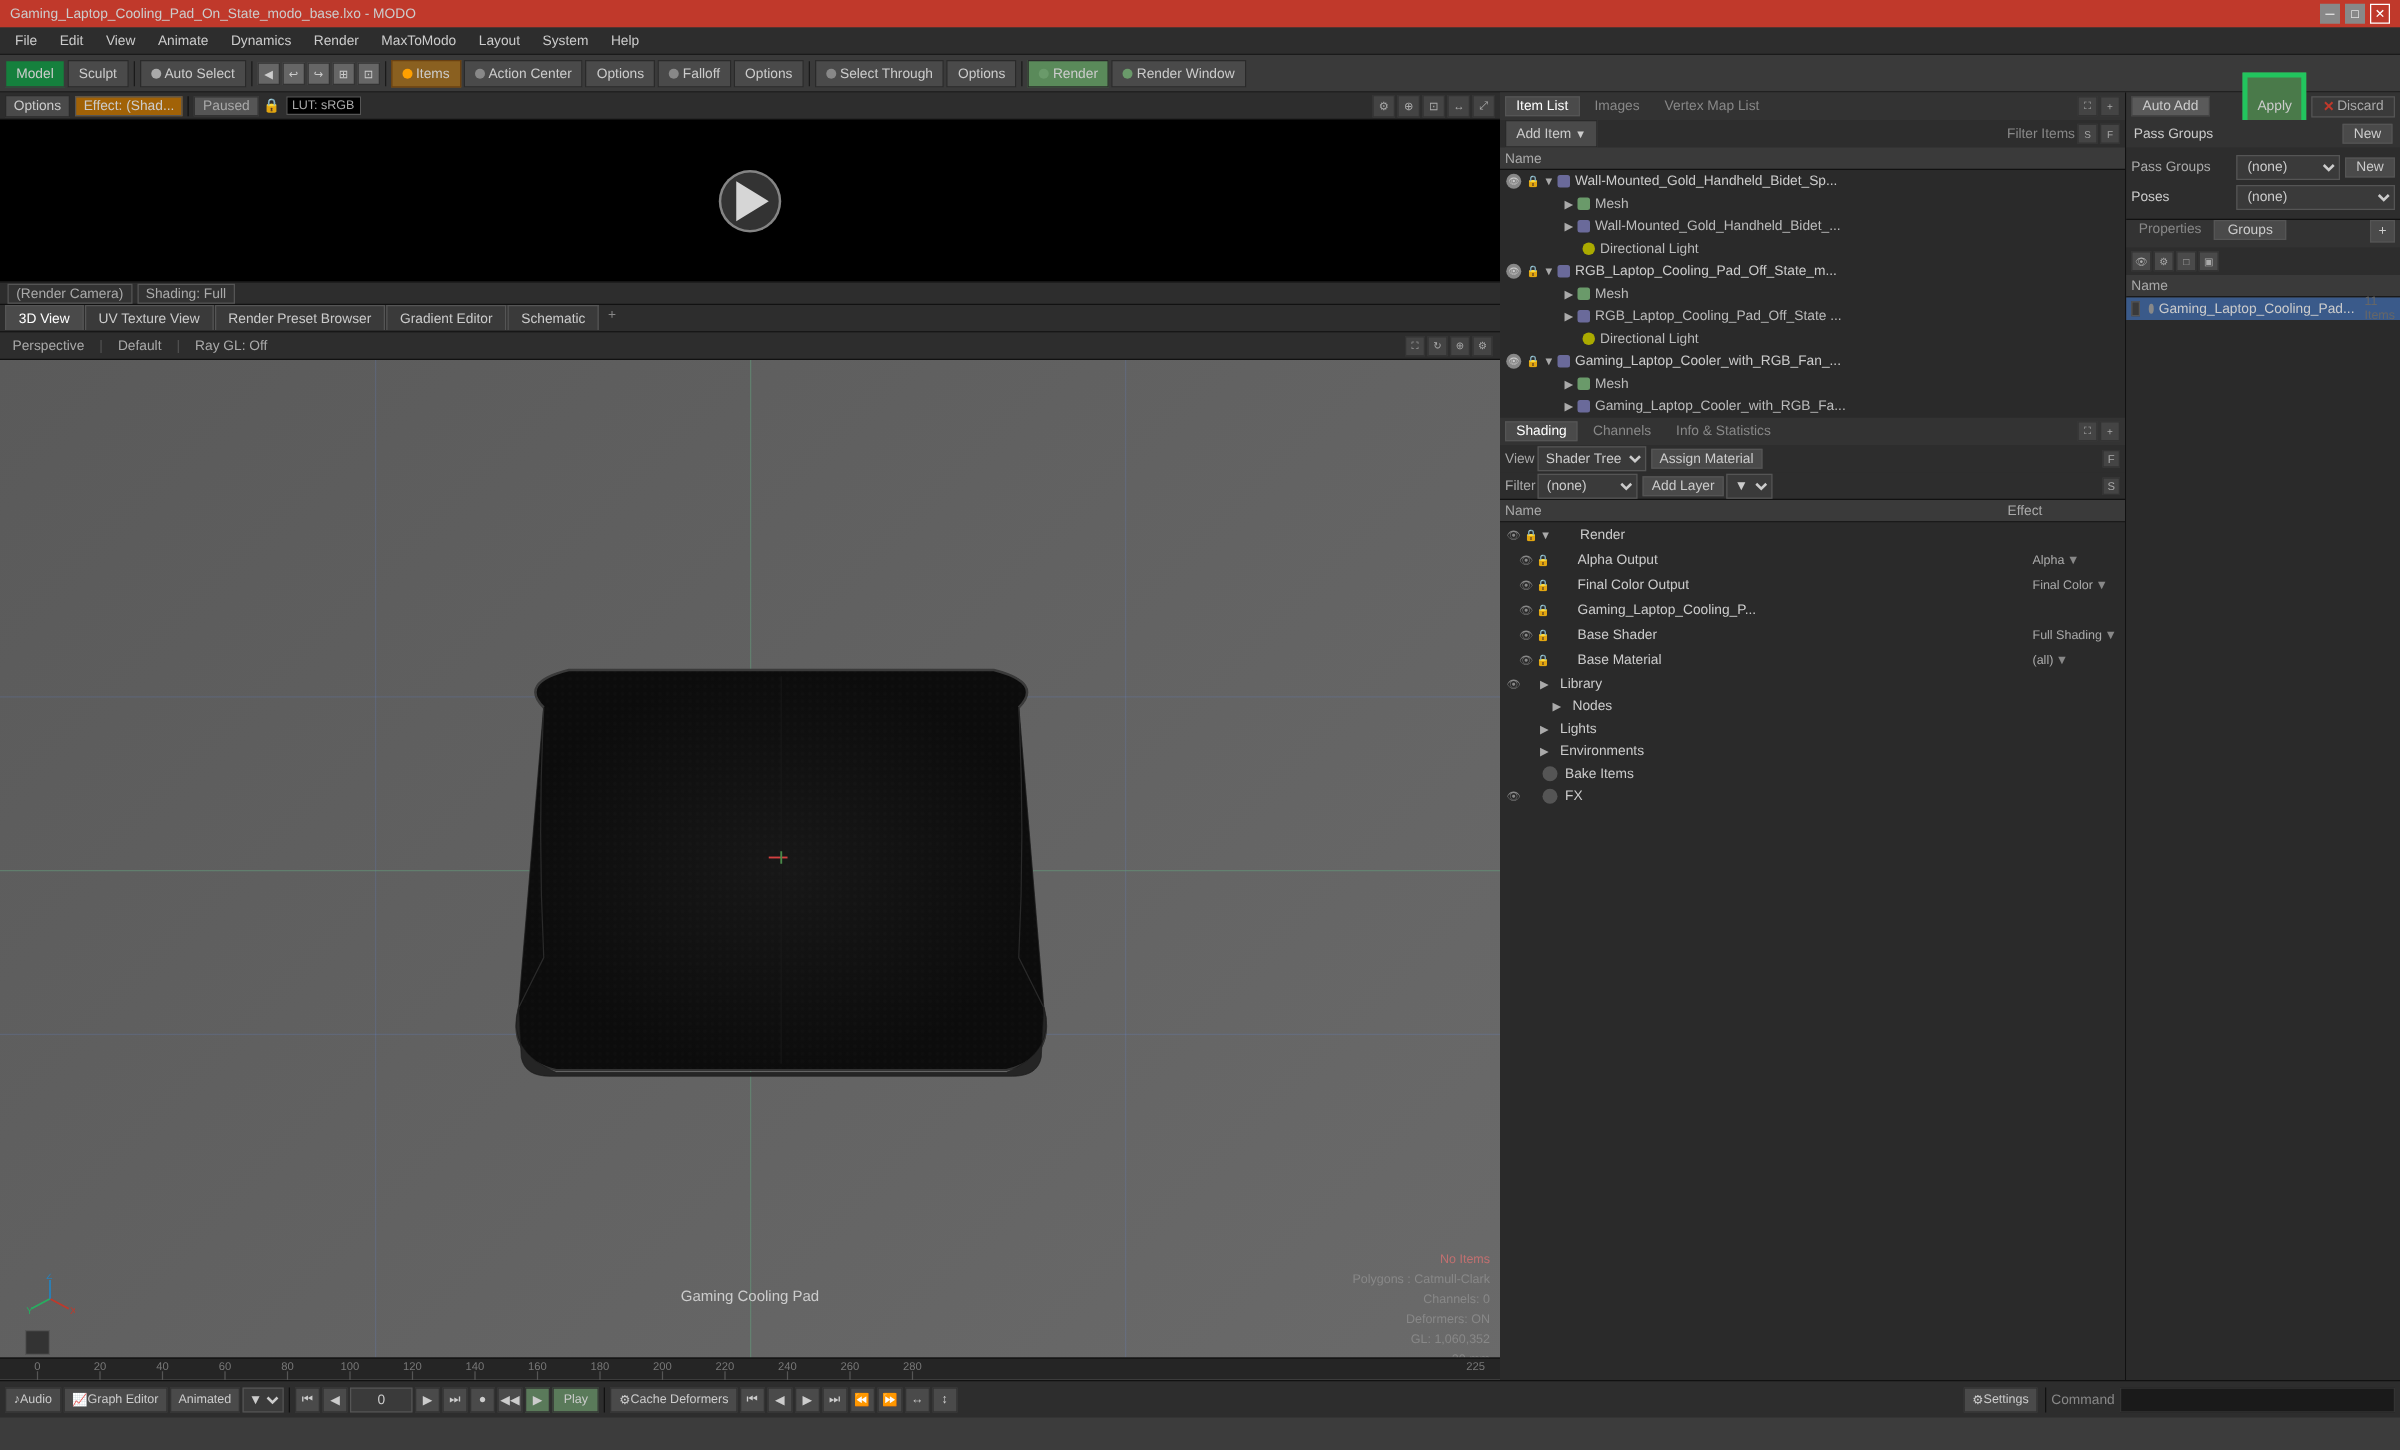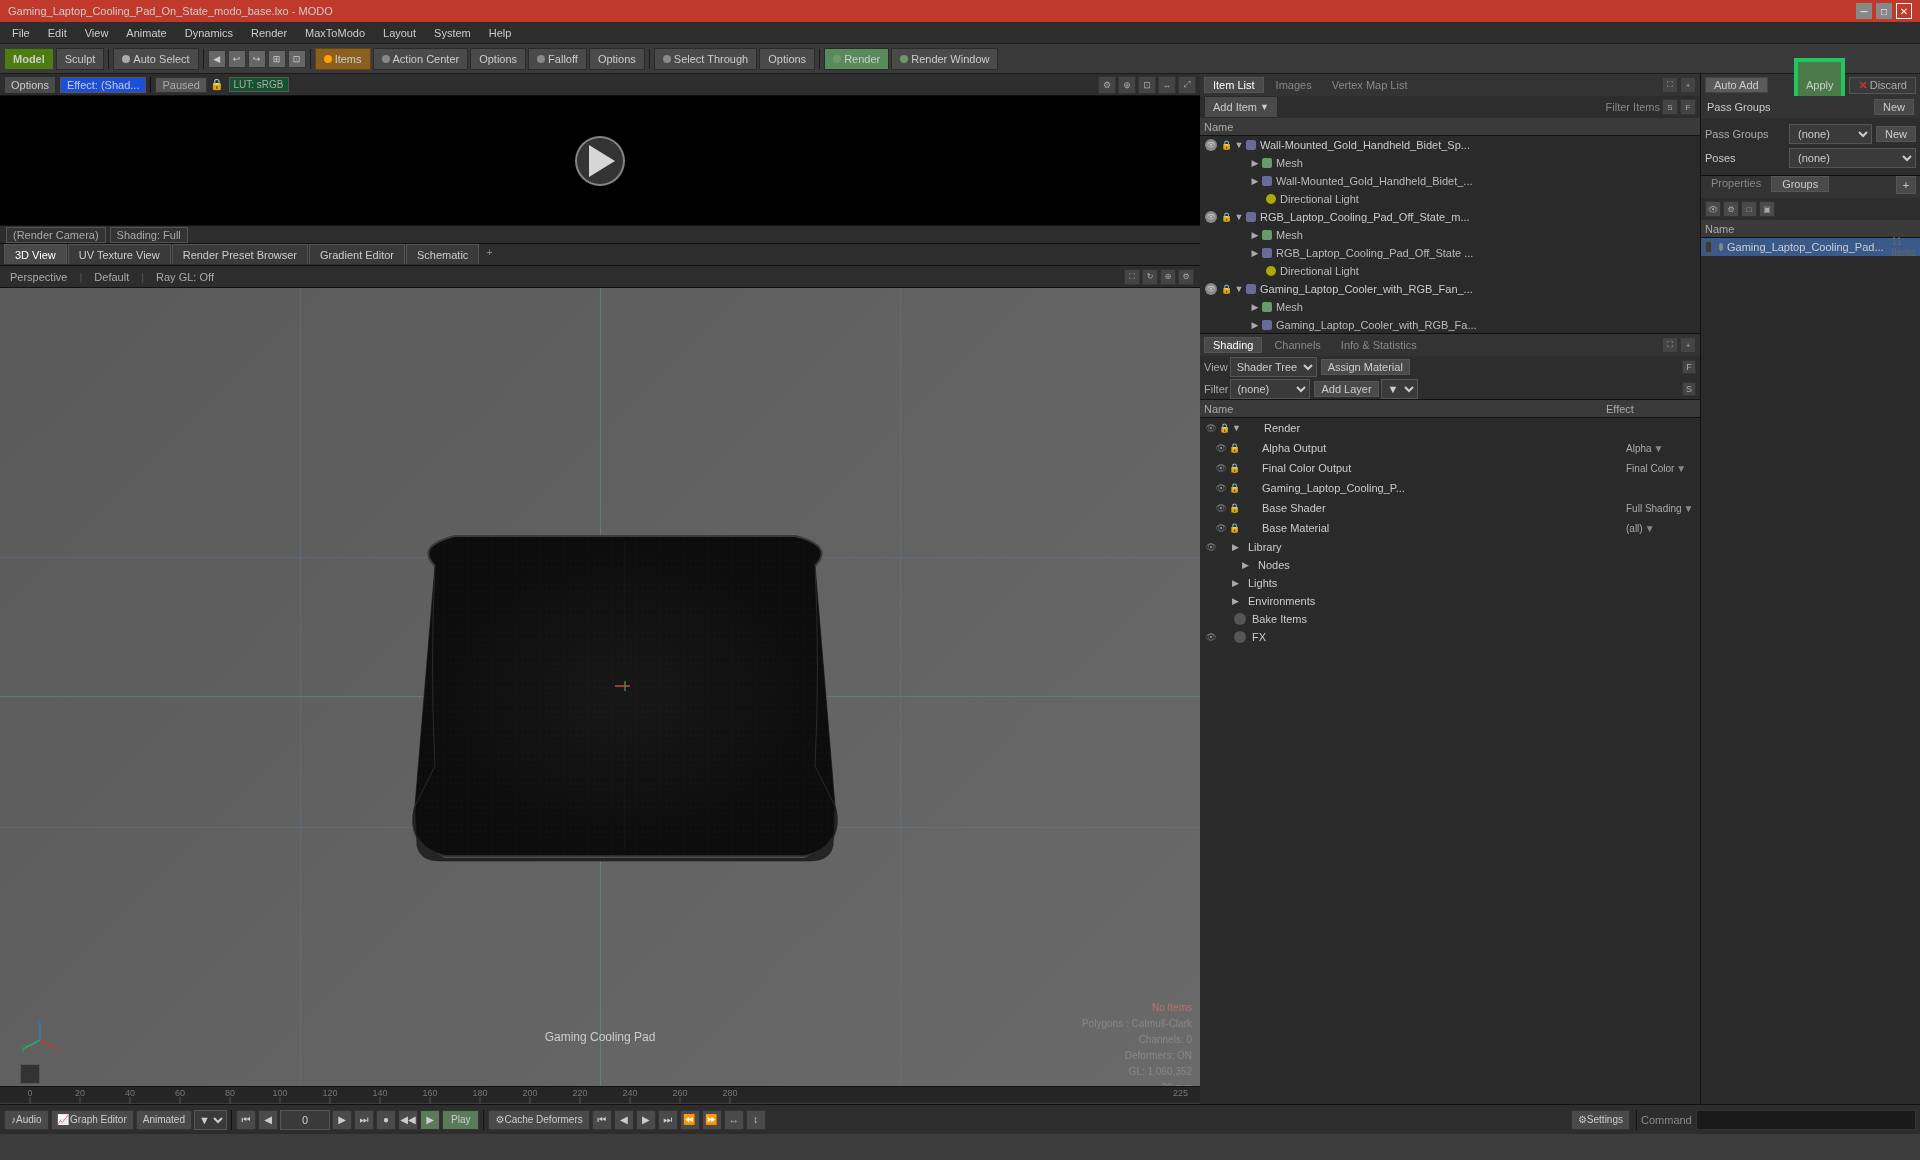--- a/index.html
+++ b/index.html
@@ -13,21 +13,21 @@
     .title-btn.maximize { background: #888; color: white; }
     .title-btn.close { background: #c0392b; color: white; border: 1px solid #fff; }
 
     
     #menu-bar { width: 100%; height: 22px; background: #2d2d2d; display: flex; align-items: center; padding: 0 4px; gap: 2px; border-bottom: 1px solid #1a1a1a; }
     .menu-item { color: #ccc; font-size: 11px; padding: 2px 8px; cursor: pointer; }
 
     
     #toolbar { width: 100%; height: 30px; background: #3a3a3a; display: flex; align-items: center; padding: 0 4px; gap: 2px; border-bottom: 1px solid #1a1a1a; }
     .toolbar-btn { background: #4a4a4a; border: 1px solid #2a2a2a; color: #ccc; padding: 2px 8px; font-size: 11px; cursor: pointer; height: 22px; display: flex; align-items: center; gap: 3px; }
-    .toolbar-btn.active { background: #4d7c0f; border-color: #3a3a3a; font-weight: bold; }
+    .toolbar-btn.active { background: #15803d; border-color: #3a3a3a; }
     .toolbar-btn.orange { background: #8a6020; border-color: #6a4010; }
     .toolbar-btn.highlight { background: #5a8a5a; }
     .toolbar-sep { width: 1px; height: 20px; background: #1a1a1a; margin: 0 2px; }
     .toolbar-icon { width: 18px; height: 18px; background: #666; border: 1px solid #333; cursor: pointer; display: flex; align-items: center; justify-content: center; font-size: 9px; }
 
     
     #preview-panel { height: 170px; background: #1a1a1a; border-bottom: 1px solid #111; display: flex; flex-direction: column; }
     #preview-toolbar { height: 22px; background: #2d2d2d; display: flex; align-items: center; padding: 0 4px; gap: 4px; border-bottom: 1px solid #111; }
     #preview-content { flex: 1; display: flex; align-items: center; justify-content: center; background: #000; }
     .play-btn { width: 50px; height: 50px; background: rgba(255,255,255,0.2); border-radius: 50%; display: flex; align-items: center; justify-content: center; border: 2px solid rgba(255,255,255,0.4); }
@@ -94,21 +94,21 @@
     .sec-btn { background: #4a4a4a; border: 1px solid #2a2a2a; color: #ccc; padding: 1px 6px; font-size: 11px; cursor: pointer; height: 18px; display: flex; align-items: center; }
 
     
     .vp-info { position: absolute; bottom: 8px; right: 8px; color: #888; font-size: 10px; text-align: right; line-height: 1.6; }
     .vp-item-label { position: absolute; bottom: 60px; left: 50%; transform: translateX(-50%); color: #ccc; font-size: 12px; text-align: center; }
     .vp-crosshair-h { position: absolute; top: 50%; width: 100%; height: 1px; background: rgba(100,150,100,0.5); }
     .vp-crosshair-v { position: absolute; left: 50%; height: 100%; width: 1px; background: rgba(100,150,100,0.5); }
     .vp-axis { position: absolute; bottom: 20px; left: 20px; }
 
     
-    .lut-badge { background: #14532d; border: 1px solid #555; color: #aaa; padding: 1px 4px; font-size: 10px; }
+    .lut-badge { background: #000000; border: 1px solid #555; color: #aaa; padding: 1px 4px; font-size: 10px; }
 
     
     .prev-icons { display: flex; gap: 2px; margin-left: auto; }
     .prev-icon { width: 18px; height: 18px; background: #444; border: 1px solid #333; display: flex; align-items: center; justify-content: center; font-size: 9px; color: #aaa; cursor: pointer; }
 
     
     .vph-label { color: #aaa; font-size: 11px; padding: 0 4px; cursor: pointer; }
     .vph-sep { color: #555; }
     .vph-icons { display: flex; gap: 2px; margin-left: auto; }
     .vph-icon { width: 16px; height: 16px; background: #444; border: 1px solid #333; display: flex; align-items: center; justify-content: center; font-size: 8px; color: #aaa; cursor: pointer; }
@@ -245,21 +245,21 @@
   </button>
 </div>
 
 <div style="display:flex; width:100%; height:calc(1160px - 22px - 22px - 30px - 30px - 26px);">
 
   <div id="viewport-panel" style="flex:1; display:flex; flex-direction:column; overflow:hidden;">
 
     <div id="preview-panel">
       <div id="preview-toolbar">
         <span class="sec-btn">Options</span>
-        <span style="background:#1d4ed8;border:1px solid #555;color:#ccc;padding:1px 6px;font-size:11px;cursor:pointer;">Effect: (Shad...</span>
+        <span style="background:#a16207;border:1px solid #555;color:#ccc;padding:1px 6px;font-size:11px;cursor:pointer;">Effect: (Shad...</span>
         <div style="width:1px;height:16px;background:#111;"></div>
         <span style="background:#555;border:1px solid #333;color:#aaa;padding:1px 6px;font-size:11px;">Paused</span>
         <span style="color:#888;font-size:11px;">🔒</span>
         <span class="lut-badge">LUT: sRGB</span>
         <div class="prev-icons">
           <div class="prev-icon">⚙</div>
           <div class="prev-icon">⊕</div>
           <div class="prev-icon">⊡</div>
           <div class="prev-icon">↔</div>
           <div class="prev-icon">⤢</div>

